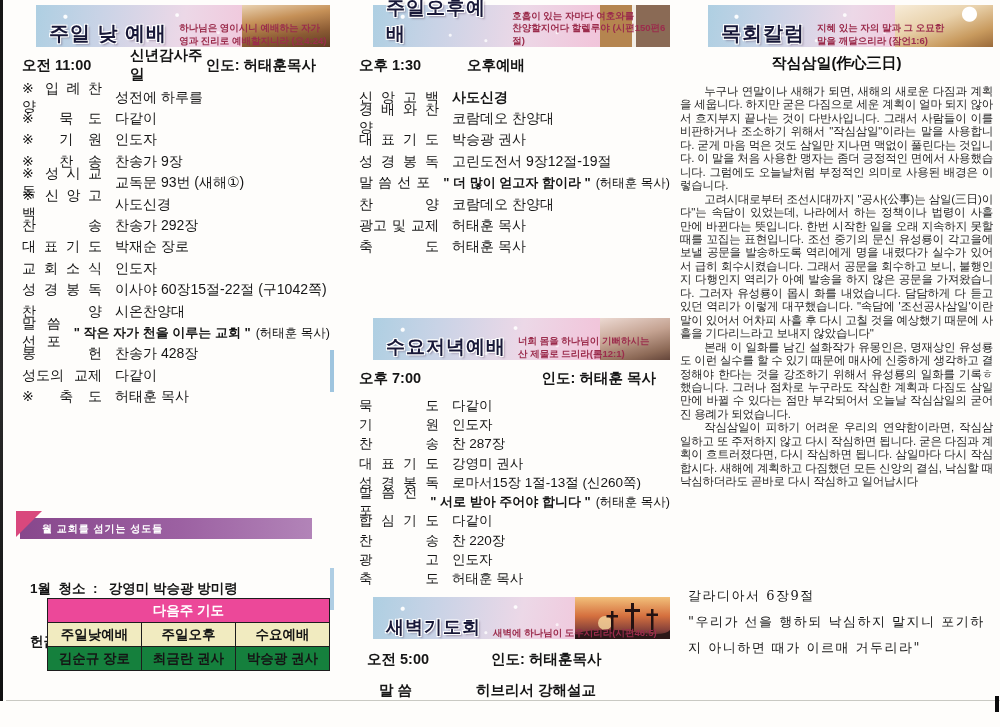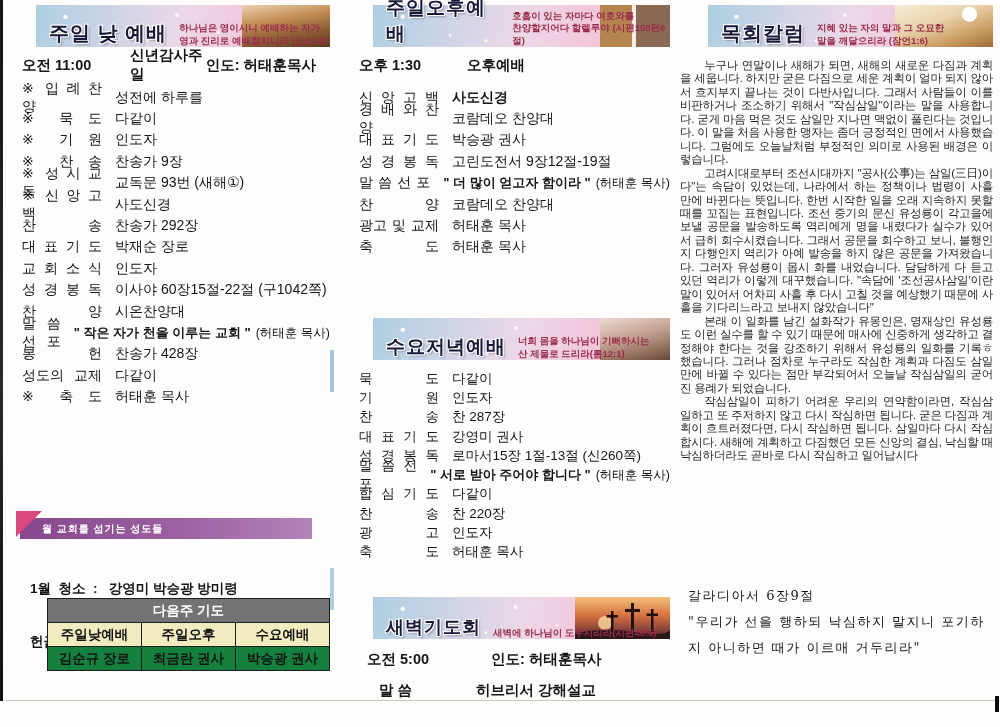--- a/index.html
+++ b/index.html
@@ -73,21 +73,21 @@
   .serving-banner{position:relative;margin-left:12px;width:270px;height:21px;padding-left:22px;
       display:flex;align-items:center;color:#ffffff;font-weight:bold;font-size:10px;letter-spacing:1px;
       background:linear-gradient(90deg,#87478c 0%,#9c61a2 55%,#b284b8 100%);}
   .serving-banner::before{content:"";position:absolute;left:-4px;top:-7px;width:0;height:0;
       border-top:26px solid #d9487d;border-right:26px solid transparent;}
   .serving-lines{margin:6px 0 0 22px;font-size:13.5px;font-weight:bold;line-height:17.5px;white-space:pre;}
 
   .prayer-table{position:absolute;left:39px;top:593px;border-collapse:collapse;
       font-size:13.5px;text-align:center;}
   .prayer-table td{border:1.6px solid #1d1d1d;padding:2px 8px;height:19px;}
-  .pt-title td{background:#737373;color:#ffffff;font-weight:bold;}
+  .pt-title td{background:#ec4899;color:#ffffff;font-weight:bold;}
   .pt-head td{background:#f1ebc0;font-weight:bold;width:86px;}
   .pt-body td{background:#15803d;font-weight:bold;}
 
   
   .article-title{margin-top:7px;text-align:center;font-size:15px;font-weight:bold;color:#0d0d0d;}
   .article{margin-top:12px;}
   .article p{margin:0;text-indent:2.1em;text-align:justify;font-size:11.5px;line-height:13.45px;
              color:#242424;letter-spacing:-0.2px;word-break:break-all;}
   .quote{position:absolute;left:8px;top:578px;font-family:"DejaVu Serif","Liberation Serif",serif;
          color:#161616;font-size:13px;letter-spacing:1.5px;line-height:26px;}
@@ -257,20 +257,25 @@
           </div>
       </div>
     </div>
 
     <div class="svc wedsvc" style="top:313px">
       <div class="banner">
         <span class="banner-title t19">수요저녁예배</span>
         <span class="banner-verse">너희 몸을 하나님이 기뻐하시는
 산 제물로 드리라(롬12:1)</span>
         <span class="banner-photo p-wed"></span>
+      </div>
+      <div class="svc-info">
+        <span class="svc-time">오후 7:00</span>
+        <span class="svc-center"></span>
+        <span class="svc-leader">인도: 허태훈 목사</span>
       </div>
       <div class="order-list" style="margin-top:9px">
         <div class="ol-row">
             <span class="ol-label">묵 도</span>
             <span class="ol-value"><span>다같이</span></span>
           </div>
         <div class="ol-row">
             <span class="ol-label">기 원</span>
             <span class="ol-value"><span>인도자</span></span>
           </div>
@@ -346,20 +351,21 @@
     </div>
   </div>
 
   <div class="col col3">
     <div class="banner">
       <span class="banner-title t20">목회칼럼</span>
       <span class="banner-verse">지혜 있는 자의 말과 그 오묘한
 말을 깨달으리라 (잠언1:6)</span>
       <span class="banner-photo p-col"></span>
     </div>
+    <div class="article-title">작심삼일(作心三日)</div>
     <div class="article">
       <p>누구나 연말이나 새해가 되면, 새해의 새로운 다짐과 계획을 세웁니다. 하지만 굳은 다짐으로 세운 계획이 얼마 되지 않아서 흐지부지 끝나는 것이 다반사입니다. 그래서 사람들이 이를 비판하거나 조소하기 위해서 "작심삼일"이라는 말을 사용합니다. 굳게 마음 먹은 것도 삼일만 지나면 맥없이 풀린다는 것입니다. 이 말을 처음 사용한 맹자는 좀더 긍정적인 면에서 사용했습니다. 그럼에도 오늘날처럼 부정적인 의미로 사용된 배경은 이렇습니다.</p>
       <p>고려시대로부터 조선시대까지 "공사(公事)는 삼일(三日)이다"는 속담이 있었는데, 나라에서 하는 정책이나 법령이 사흘 만에 바뀐다는 뜻입니다. 한번 시작한 일을 오래 지속하지 못할 때를 꼬집는 표현입니다. 조선 중기의 문신 유성룡이 각고을에 보낼 공문을 발송하도록 역리에게 명을 내렸다가 실수가 있어서 급히 회수시켰습니다. 그래서 공문을 회수하고 보니, 불행인지 다행인지 역리가 아예 발송을 하지 않은 공문을 가져왔습니다. 그러자 유성룡이 몹시 화를 내었습니다. 담담하게 다 듣고 있던 역리가 이렇게 대꾸했습니다. "속담에 '조선공사삼일'이란 말이 있어서 어차피 사흘 후 다시 고칠 것을 예상했기 때문에 사흘을 기다리느라고 보내지 않았습니다"</p>
       <p>본래 이 일화를 남긴 설화작가 유몽인은, 명재상인 유성룡도 이런 실수를 할 수 있기 때문에 매사에 신중하게 생각하고 결정해야 한다는 것을 강조하기 위해서 유성룡의 일화를 기록ㅎ했습니다. 그러나 점차로 누구라도 작심한 계획과 다짐도 삼일만에 바뀔 수 있다는 점만 부각되어서 오늘날 작심삼일의 굳어진 용례가 되었습니다.</p>
       <p>작심삼일이 피하기 어려운 우리의 연약함이라면, 작심삼일하고 또 주저하지 않고 다시 작심하면 됩니다. 굳은 다짐과 계획이 흐트러졌다면, 다시 작심하면 됩니다. 삼일마다 다시 작심합시다. 새해에 계획하고 다짐했던 모든 신앙의 결심, 낙심할 때 낙심하더라도 곧바로 다시 작심하고 일어납시다</p>
     </div>
     <div class="quote">
       <span class="quote-ref">갈라디아서 6장9절</span>
       <span class="quote-text">"우리가 선을 행하되 낙심하지 말지니 포기하지 아니하면 때가 이르매 거두리라"</span>
     </div>

